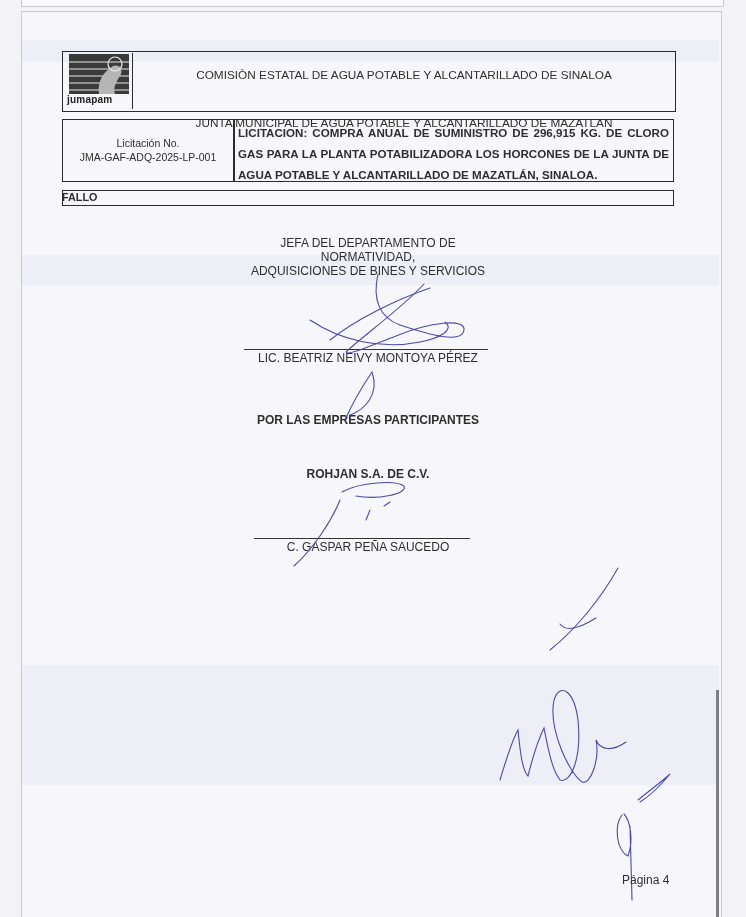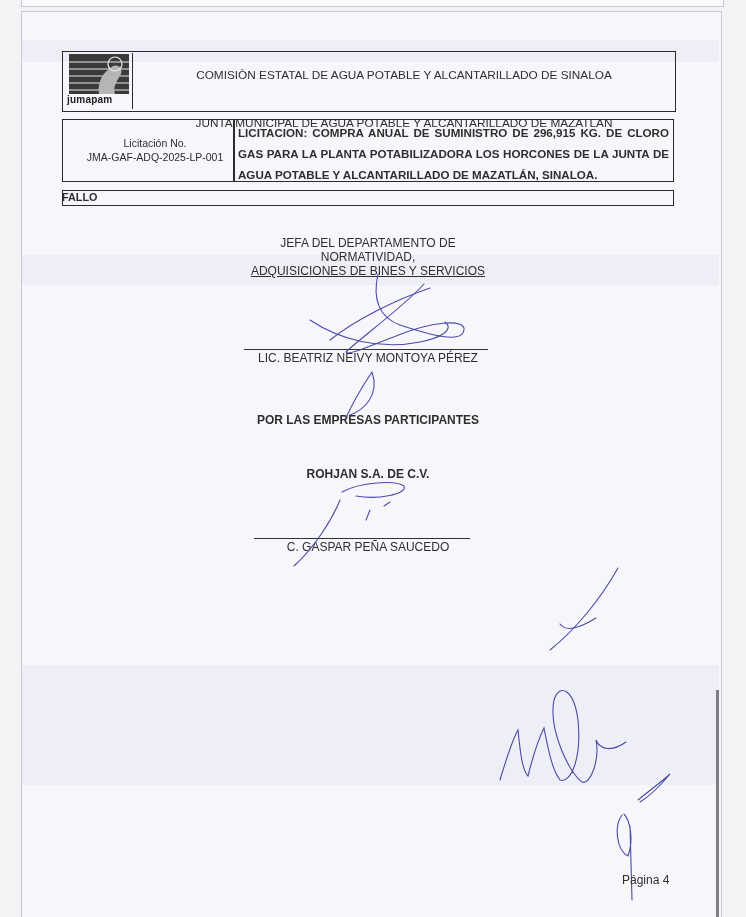--- a/index.html
+++ b/index.html
@@ -38,21 +38,21 @@
     position: absolute; left: 3px; top: 41px; font-family: Liberation Sans, sans-serif;
     font-size: 10px; font-weight: bold; color: #222; letter-spacing: 0.2px;
   }
   .header-line {
     position: absolute; left: 134px; width: 540px; text-align: center;
     font-size: 11.8px; color: #2e2e2e;
   }
   .lic-box { left: 62px; top: 119px; width: 612px; height: 63px; }
   .lic-divider { position: absolute; left: 233px; top: 120px; width: 1.5px; height: 61px; background: #2b2b2b; }
   .lic-left {
-    position: absolute; left: 71px; top: 136px; width: 168px; text-align: center;
+    position: absolute; left: 64px; top: 136px; width: 168px; text-align: center;
     font-size: 10.5px; color: #2e2e2e; line-height: 14px;
   }
   .lic-right {
     position: absolute; left: 238px; top: 122px; width: 431px;
     font-size: 11.6px; font-weight: bold; color: #2e2e2e; line-height: 21px;
     text-align: justify; text-align-last: left;
   }
   .fallo-box { left: 62px; top: 190px; width: 612px; height: 16px; }
   .fallo-label {
     position: absolute; left: 62px; top: 191px; width: 612px; text-align: left;
@@ -103,21 +103,21 @@
   <div>Licitación No.</div>
   <div>JMA-GAF-ADQ-2025-LP-001</div>
 </div>
 <div class="lic-right">LICITACION: COMPRA ANUAL DE SUMINISTRO DE 296,915 KG. DE CLORO GAS PARA LA PLANTA POTABILIZADORA LOS HORCONES DE LA JUNTA DE AGUA POTABLE Y ALCANTARILLADO DE MAZATLÁN, SINALOA.</div>
 
 <div class="box fallo-box"></div>
 <div class="fallo-label">FALLO</div>
 
 <div class="center-text" style="left:220px;width:296px;top:236px;">JEFA DEL DEPARTAMENTO DE</div>
 <div class="center-text" style="left:220px;width:296px;top:250px;">NORMATIVIDAD,</div>
-<div class="center-text" style="left:220px;width:296px;top:264px;text-decoration:underline;">ADQUISICIONES DE BINES Y SERVICIOS</div>
+<div class="center-text" style="left:220px;width:296px;top:264px;">ADQUISICIONES DE BINES Y SERVICIOS</div>
 <div class="sig-line" style="left:244px;top:349px;width:244px;"></div>
 <div class="center-text" style="left:220px;width:296px;top:351px;text-align:center;">LIC. BEATRIZ NEIVY MONTOYA PÉREZ</div>
 
 <div class="center-text" style="left:220px;width:296px;top:413px;font-weight:bold;">POR LAS EMPRESAS PARTICIPANTES</div>
 <div class="center-text" style="left:220px;width:296px;top:467px;font-weight:bold;">ROHJAN S.A. DE C.V.</div>
 <div class="sig-line" style="left:254px;top:538px;width:216px;"></div>
 <div class="center-text" style="left:220px;width:296px;top:540px;">C. GASPAR PEÑA SAUCEDO</div>
 
 <svg class="sigs" viewBox="0 0 746 917">
   <g fill="none" stroke="#4a4aa8" stroke-width="1.1" stroke-linecap="round">

